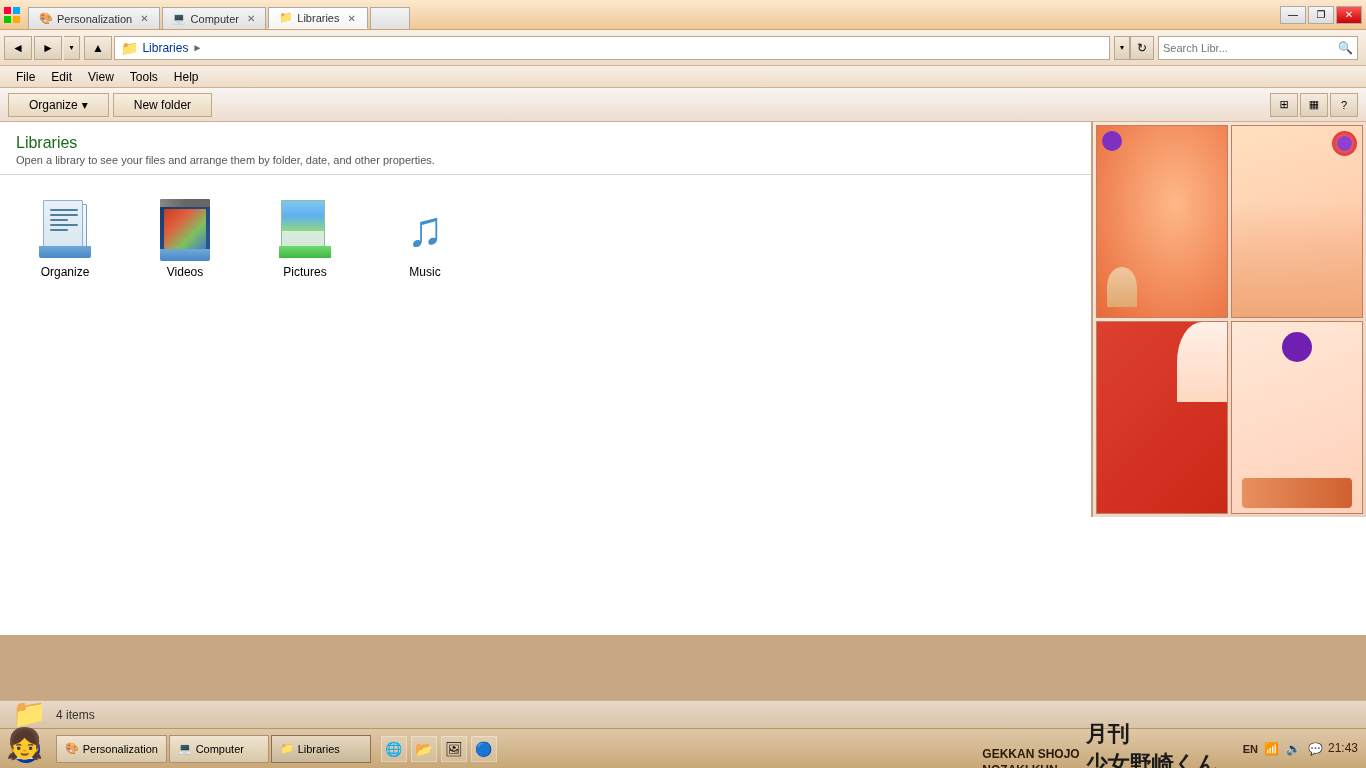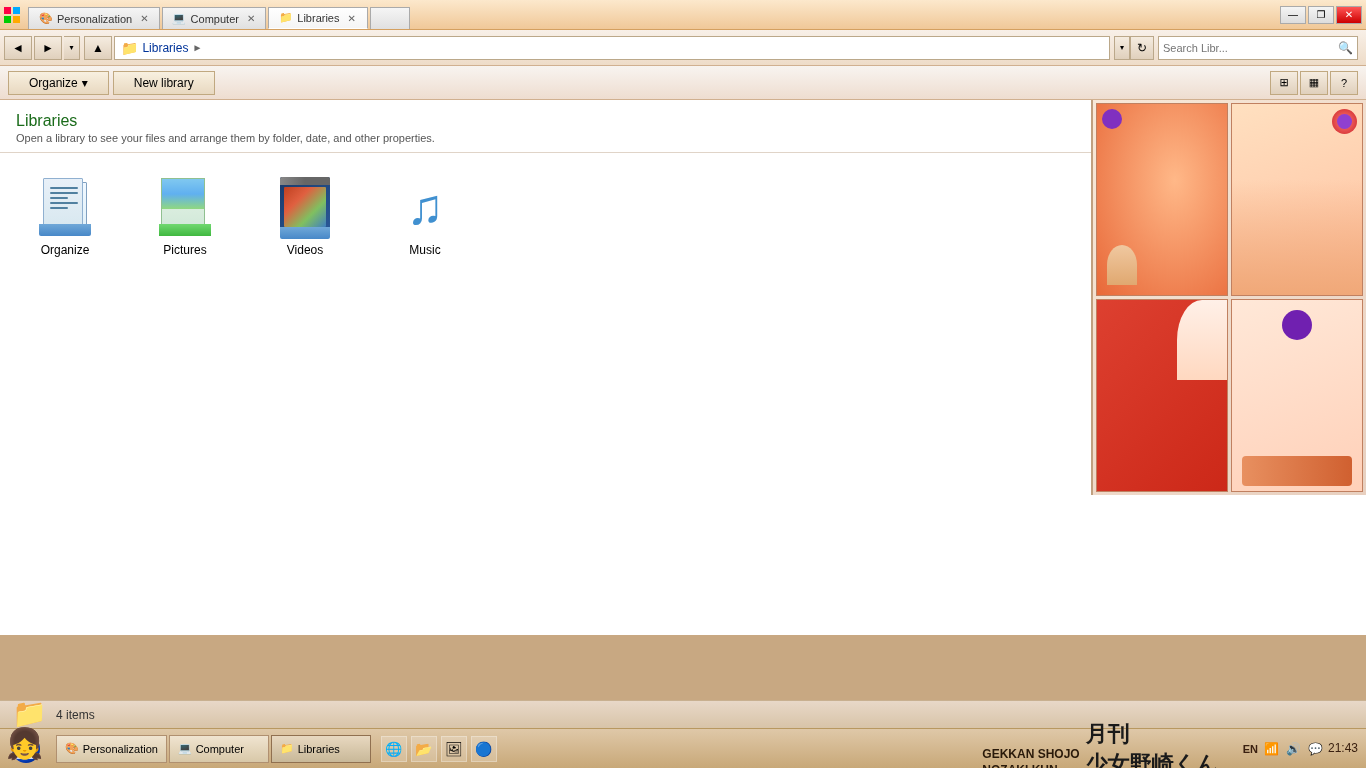--- a/index.html
+++ b/index.html
@@ -520,28 +520,35 @@
       <span class="breadcrumb-arrow">►</span>
     </div>
     <div class="toolbar-right-btn">▾</div>
     <div class="refresh-btn">↻</div>
     <div class="search-bar">
       <input type="text" placeholder="Search Libr..." style="">
       <span class="search-icon">🔍</span>
     </div>
   </div>
 
+  <div class="menu-bar">
+    <span class="menu-item">File</span>
+    <span class="menu-item">Edit</span>
+    <span class="menu-item">View</span>
+    <span class="menu-item">Tools</span>
+    <span class="menu-item">Help</span>
+  </div>
 
   <div class="action-bar">
     <div class="action-btn">
       <span>Organize</span>
       <span>▾</span>
     </div>
     <div class="action-btn">
-      <span>New library</span>
+      <span>New folder</span>
     </div>
     <div class="view-btns">
       <div class="view-btn">⊞</div>
       <div class="view-btn">▦</div>
       <div class="view-btn">?</div>
     </div>
   </div>
 
   <div class="content-area">
     <div class="libraries-header">
@@ -565,42 +572,42 @@
               </div>
             </div>
             <div class="doc-base"></div>
           </div>
         </div>
         <div class="library-label">Organize</div>
       </div>
 
       <div class="library-item">
         <div class="library-icon">
+          <div class="vid-icon">
+            <div class="vid-strip">
+              <div class="vid-img"></div>
+            </div>
+            <div class="vid-base" style="position:absolute;bottom:0;left:5px;right:5px;"></div>
+          </div>
+        </div>
+        <div class="library-label">Videos</div>
+      </div>
+
+      <div class="library-item">
+        <div class="library-icon">
           <div class="pic-icon">
             <div class="pic-frame back"></div>
             <div class="pic-frame mid"></div>
             <div class="pic-frame front">
               <div class="pic-landscape"></div>
             </div>
             <div class="pic-base"></div>
           </div>
         </div>
         <div class="library-label">Pictures</div>
-      </div>
-
-      <div class="library-item">
-        <div class="library-icon">
-          <div class="vid-icon">
-            <div class="vid-strip">
-              <div class="vid-img"></div>
-            </div>
-            <div class="vid-base" style="position:absolute;bottom:0;left:5px;right:5px;"></div>
-          </div>
-        </div>
-        <div class="library-label">Videos</div>
       </div>
 
       <div class="library-item">
         <div class="library-icon">
           <div class="music-icon">♫</div>
         </div>
         <div class="library-label">Music</div>
       </div>
     </div>
 

